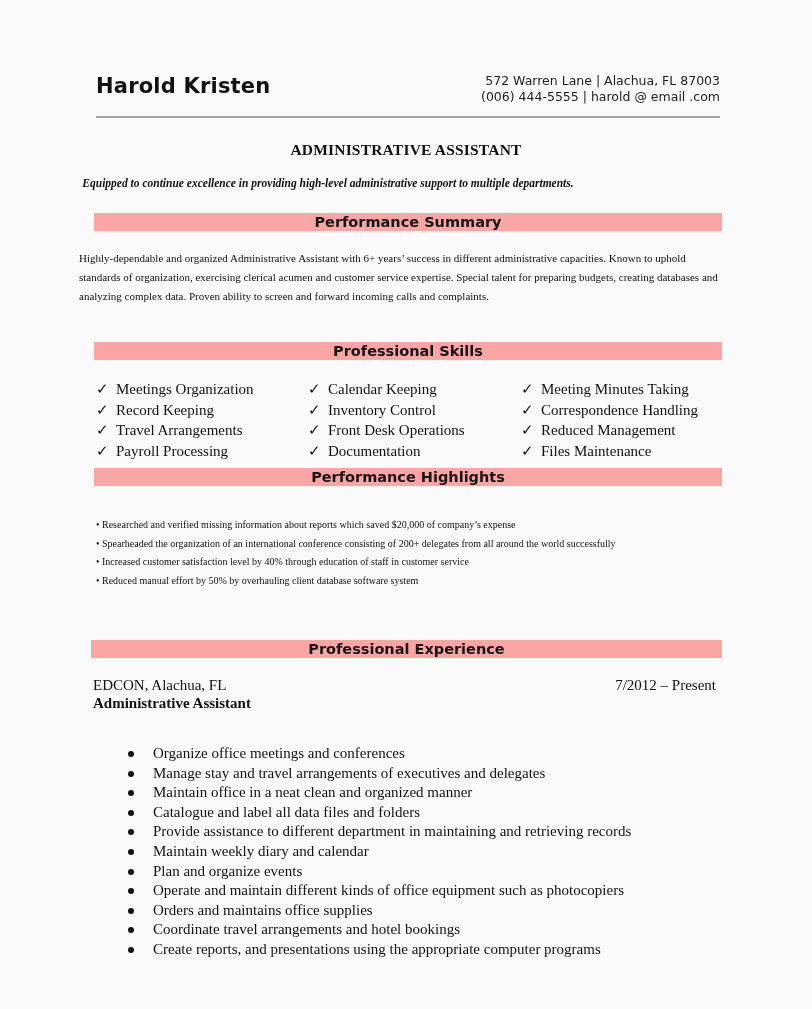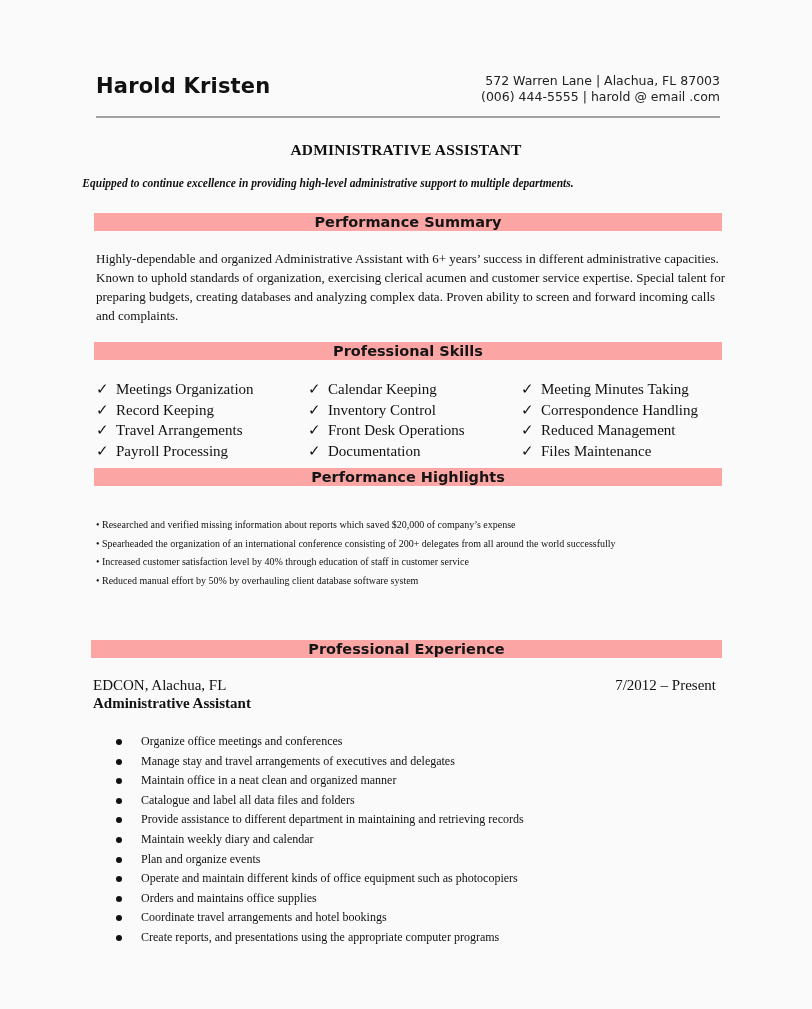--- a/index.html
+++ b/index.html
@@ -29,37 +29,37 @@
   .tagline {
     position: absolute; left: 0; width: 656px; top: 177px; text-align: center;
     font-style: italic; font-weight: bold; font-size: 11.5px;
   }
   .bar {
     position: absolute; left: 94px; width: 628px; height: 18px; background: #fca5a5;
     text-align: center; font-family: "DejaVu Sans", "Liberation Sans", sans-serif;
     font-weight: bold; font-size: 14.5px; line-height: 18px; color: #151515;
   }
   .para {
-    position: absolute; left: 96px; width: 640px;
-    font-size: 13px; line-height: 19px; color: #111;
+    position: absolute; left: 79px; width: 640px;
+    font-size: 11px; line-height: 19px; color: #111;
   }
   .skills {
     position: absolute; left: 96px; top: 379px; width: 640px;
     display: grid; grid-template-columns: 212px 213px 215px;
     font-size: 15px; line-height: 20.5px;
   }
   .skill { white-space: nowrap; }
   .check { display: inline-block; width: 20px; }
   .highlights { position: absolute; left: 96px; top: 516px; width: 630px; font-size: 10px; line-height: 18.5px; }
   .hl { margin: 0; }
   .exp-head { position: absolute; left: 93px; top: 676px; width: 623px; font-size: 15px; line-height: 18px; }
   .exp-company { display: block; }
   .exp-date { position: absolute; right: 0; top: 0; }
   .exp-role { display: block; font-weight: bold; }
-  .duties { position: absolute; left: 114px; top: 732px; width: 600px; margin: 0; padding: 0; list-style: none; font-size: 12px; line-height: 19.6px; }
+  .duties { position: absolute; left: 114px; top: 732px; width: 600px; margin: 12px; padding: 0; list-style: none; font-size: 15px; line-height: 19.6px; }
   .duty { position: relative; padding-left: 27px; white-space: nowrap; }
   .duty .dot { position: absolute; left: 2px; top: 7px; width: 6px; height: 6px; border-radius: 50%; background: #111; }
 </style>
 </head>
 <body>
 
 <div class="page">
 
   <div class="name">Harold Kristen</div>
   <div class="contact">

